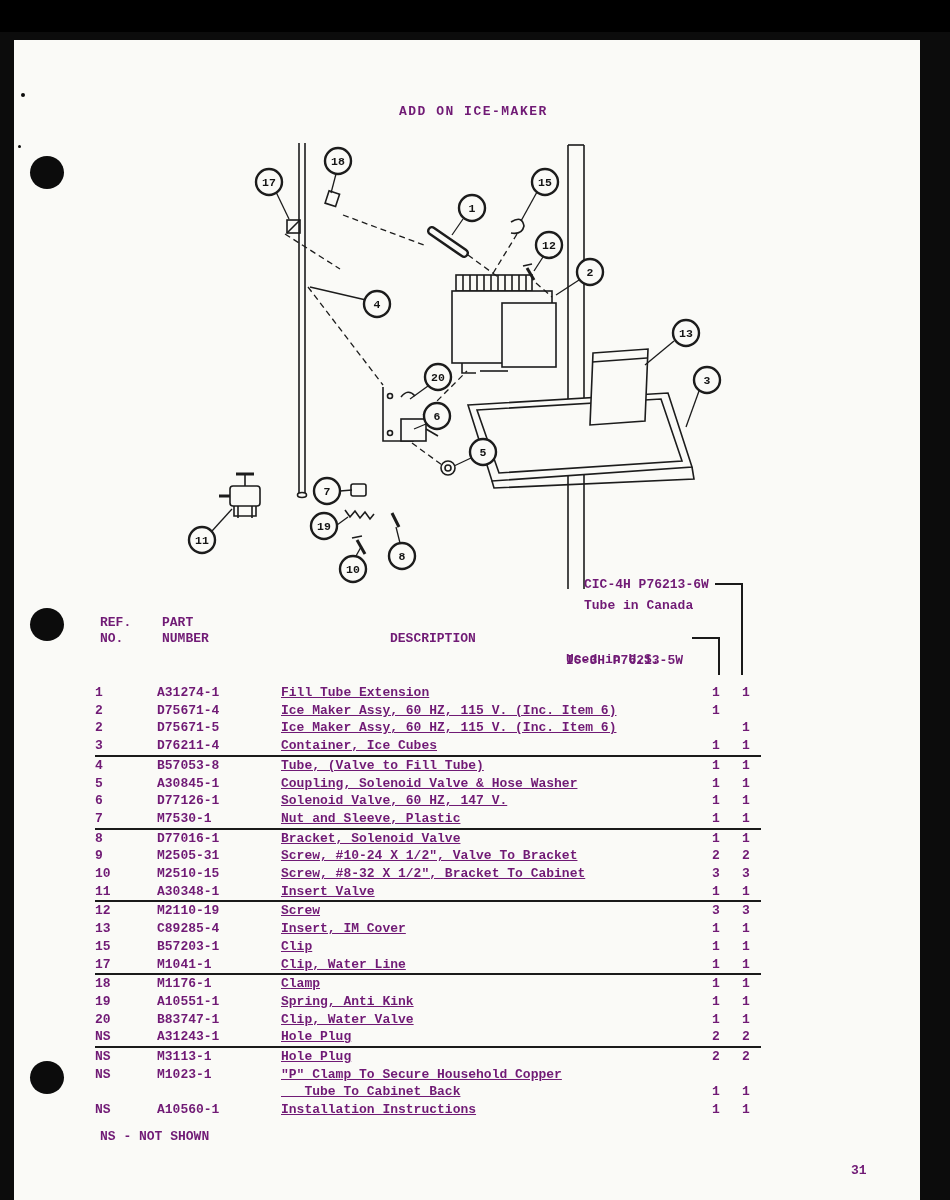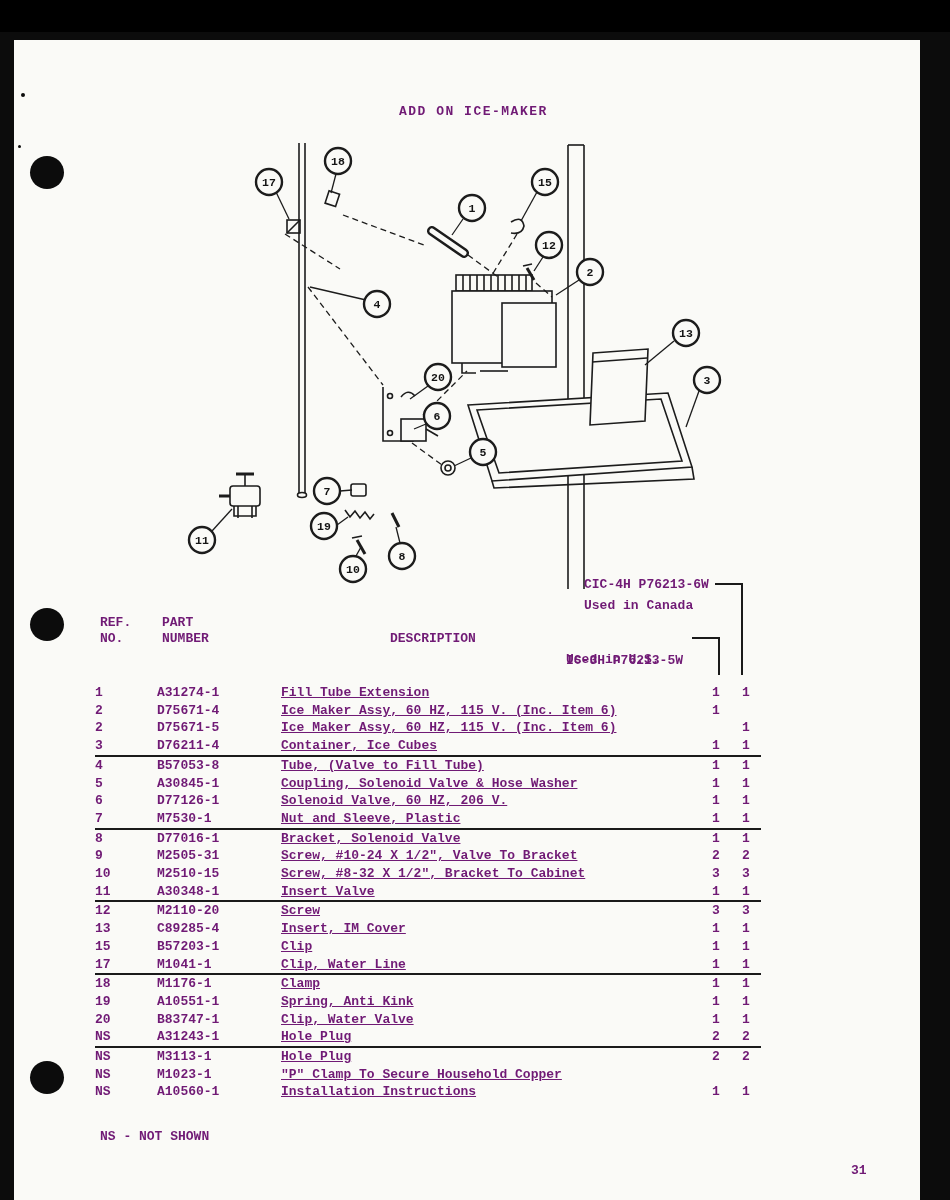--- a/index.html
+++ b/index.html
@@ -249,21 +249,21 @@
           <text y="4">10</text>
       </g>
       <g class="callout" transform="translate(222,419)">
         <circle r="13"></circle>
           <text y="4">8</text>
       </g>
     </g>
   </svg>
 
   <div class="t" style="left:584px; top:545px;">CIC-4H P76213-6W</div>
-  <div class="t" style="left:584px; top:566px;">Used in Canada</div>
+  <div class="t" style="left:584px; top:566px;">Tube in Canada</div>
   <div class="bracket" style="left:715px; top:551px; width:28px; height:92px;"></div>
   <div class="t" style="left:566px; top:621px;">IC-3H P76213-5W</div>
   <div class="t" style="left:566px; top:620px;">Used in U.S.</div>
   <div class="bracket" style="left:692px; top:605px; width:28px; height:38px;"></div>
 
   <div class="t" style="left:100px; top:583px;">REF.</div>
   <div class="t" style="left:100px; top:599px;">NO.</div>
   <div class="t" style="left:162px; top:583px;">PART</div>
   <div class="t" style="left:162px; top:599px;">NUMBER</div>
   <div class="t" style="left:390px; top:599px;">DESCRIPTION</div>
@@ -315,21 +315,21 @@
           <td class="c-ref">5</td>
           <td class="c-part">A30845-1</td>
           <td class="c-desc">Coupling, Solenoid Valve &amp; Hose Washer</td>
           <td class="c-qty">1</td>
           <td class="c-qty">1</td>
         </tr>
 
         <tr>
           <td class="c-ref">6</td>
           <td class="c-part">D77126-1</td>
-          <td class="c-desc">Solenoid Valve, 60 HZ, 206 V.</td>
+          <td class="c-desc">Solenoid Valve, 60 HZ, 147 V.</td>
           <td class="c-qty">1</td>
           <td class="c-qty">1</td>
         </tr>
 
         <tr class="rule">
           <td class="c-ref">7</td>
           <td class="c-part">M7530-1</td>
           <td class="c-desc">Nut and Sleeve, Plastic</td>
           <td class="c-qty">1</td>
           <td class="c-qty">1</td>
@@ -362,21 +362,21 @@
         <tr class="rule">
           <td class="c-ref">11</td>
           <td class="c-part">A30348-1</td>
           <td class="c-desc">Insert Valve</td>
           <td class="c-qty">1</td>
           <td class="c-qty">1</td>
         </tr>
 
         <tr>
           <td class="c-ref">12</td>
-          <td class="c-part">M2110-20</td>
+          <td class="c-part">M2110-19</td>
           <td class="c-desc">Screw</td>
           <td class="c-qty">3</td>
           <td class="c-qty">3</td>
         </tr>
 
         <tr>
           <td class="c-ref">13</td>
           <td class="c-part">C89285-4</td>
           <td class="c-desc">Insert, IM Cover</td>
           <td class="c-qty">1</td>
@@ -440,20 +440,27 @@
         </tr>
 
         <tr>
           <td class="c-ref">NS</td>
           <td class="c-part">M1023-1</td>
           <td class="c-desc">"P" Clamp To Secure Household Copper</td>
           <td class="c-qty"></td>
           <td class="c-qty"></td>
         </tr>
 
+        <tr>
+          <td class="c-ref"></td>
+          <td class="c-part"></td>
+          <td class="c-desc">   Tube To Cabinet Back</td>
+          <td class="c-qty">1</td>
+          <td class="c-qty">1</td>
+        </tr>
 
         <tr>
           <td class="c-ref">NS</td>
           <td class="c-part">A10560-1</td>
           <td class="c-desc">Installation Instructions</td>
           <td class="c-qty">1</td>
           <td class="c-qty">1</td>
         </tr>
       </tbody>
   </table>

